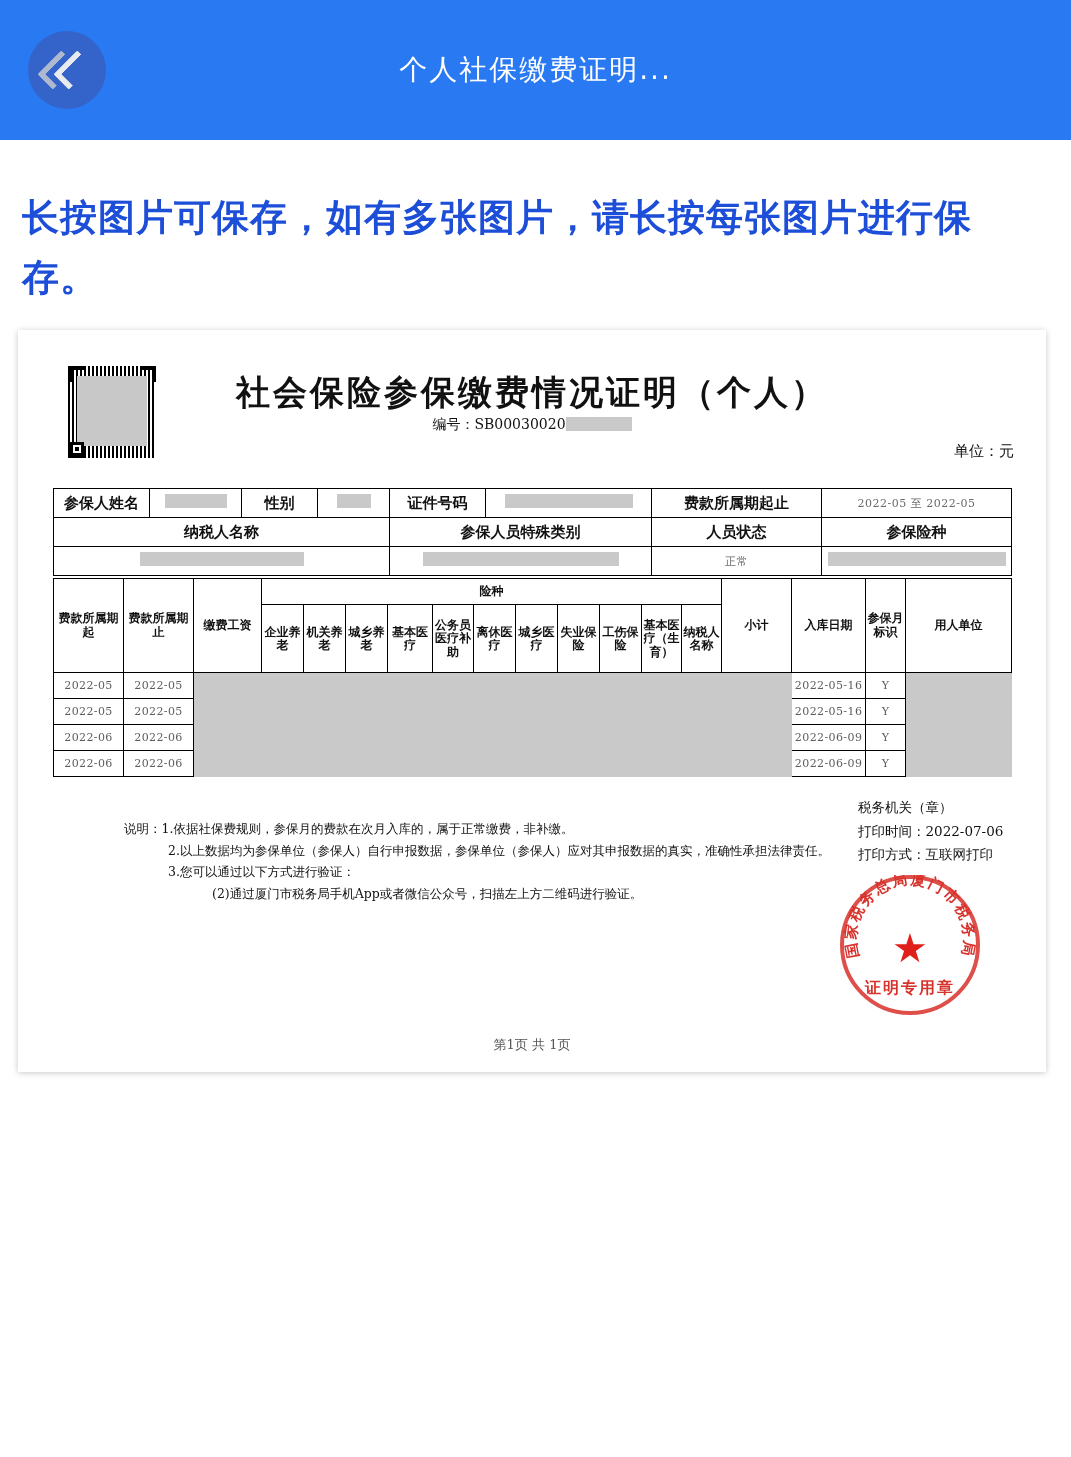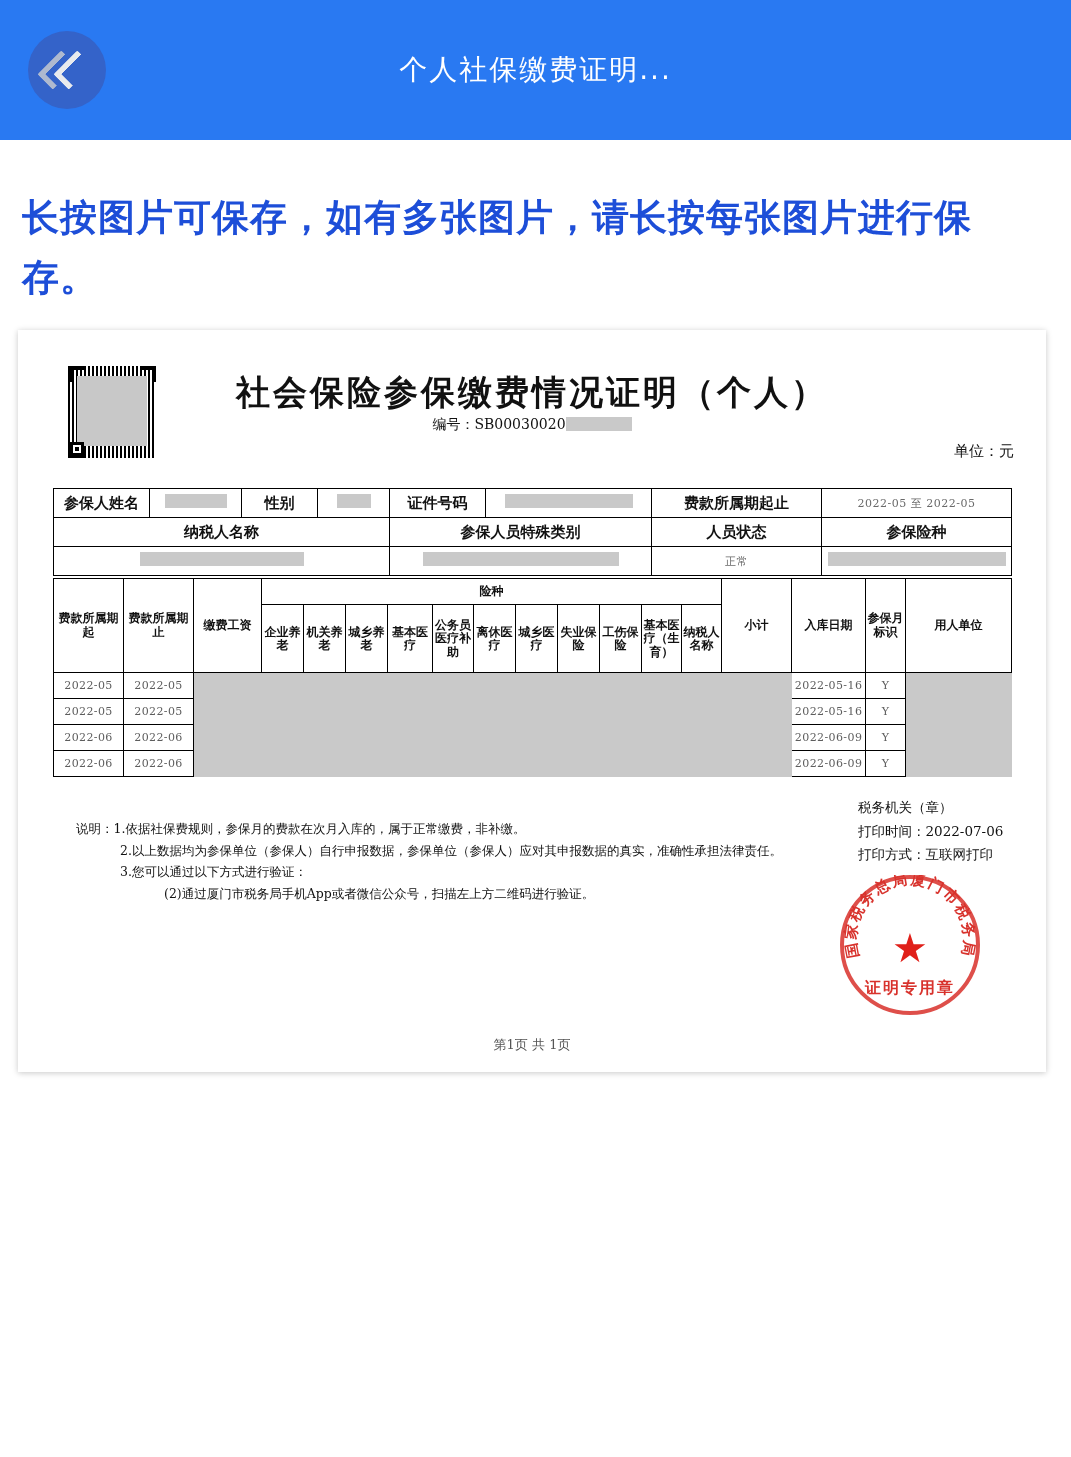--- a/index.html
+++ b/index.html
@@ -122,21 +122,21 @@
   .t2 .hrow1 th{ height:18px; }
   .t2 .hrow2 th{ height:68px; vertical-align:middle; }
   .t2 tbody td{ height:26px; font-size:11px; color:#5d5d5d; letter-spacing:.4px;}
   .t2 tbody td.blank{ background:#c9c9c9; border-color:#c9c9c9;}
 
   
   .notes{
     position:absolute; left:58px; top:488px; width:740px;
     font-size:12.5px; line-height:1.72;
   }
-  .notes .ln{ white-space:nowrap; }
+  .notes .ln{ white-space:nowrap;margin-left:48px; }
   .notes .i1{ padding-left:44px; }
   .notes .i2{ padding-left:88px; }
   .mono{ font-family:"DejaVu Serif",serif; letter-spacing:.3px;}
 
   .signbox{
     position:absolute; left:840px; top:466px; font-size:13.5px; line-height:1.75;
   }
 
   
   .seal{

